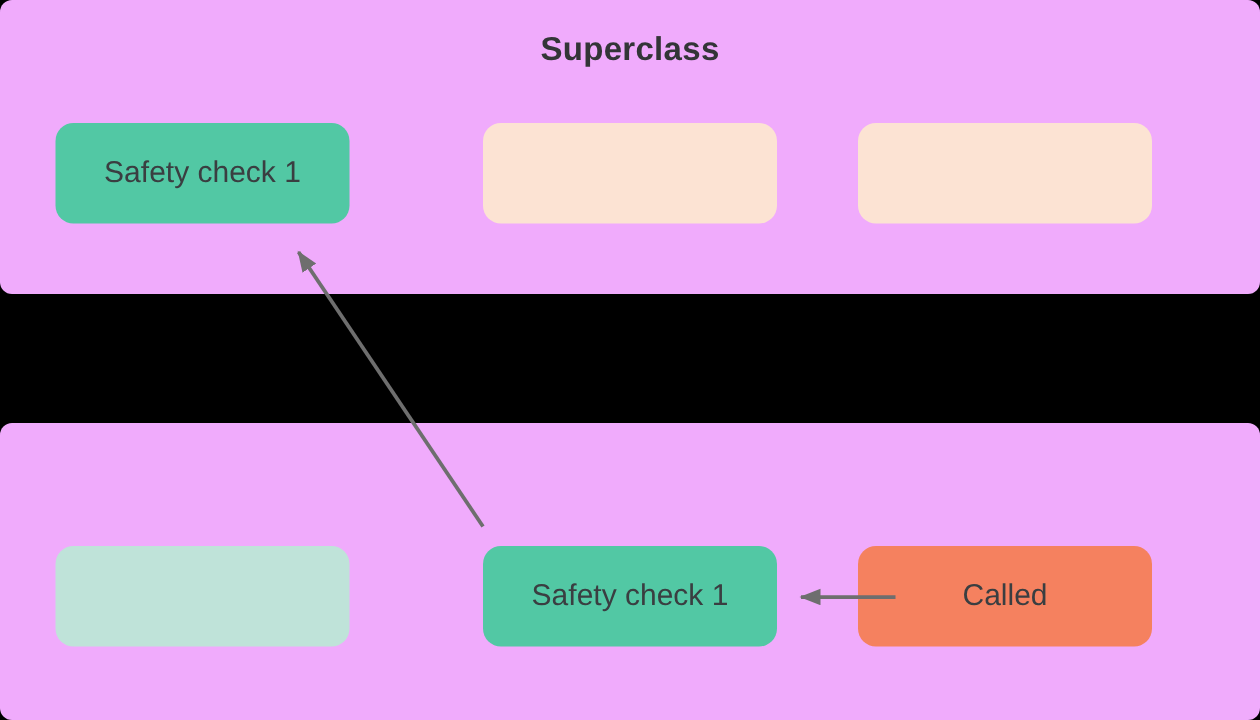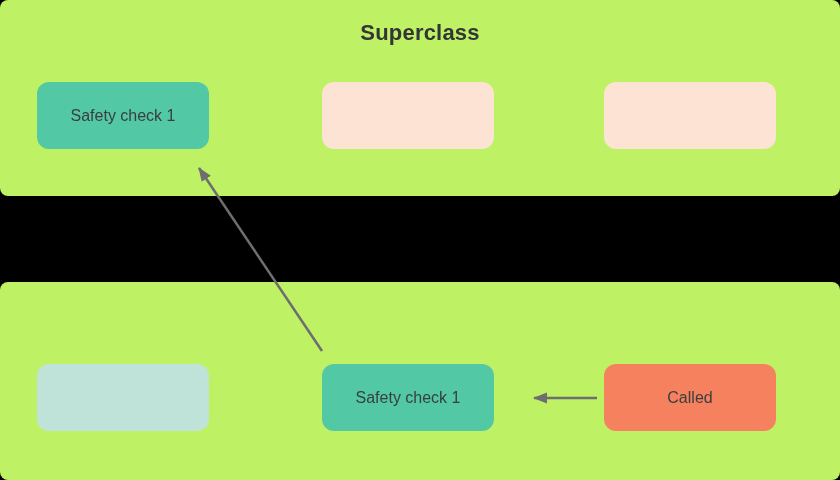--- a/index.html
+++ b/index.html
@@ -8,50 +8,50 @@
     width: 840px;
     height: 480px;
     background: #000;
     overflow: hidden;
     font-family: "Liberation Sans", "DejaVu Sans", sans-serif;
   }
   .panel {
     position: absolute;
     left: 0;
     width: 840px;
-    background: #bef264;
+    background: #f0abfc;
     border-radius: 8px;
   }
   #superclass-panel { top: 0; height: 196px; }
   #subclass-panel   { top: 282px; height: 198px; }
   .panel-title {
     position: absolute;
     top: 20px;
     left: 0;
     width: 100%;
     text-align: center;
     font-size: 22px;
     font-weight: bold;
     color: #333537;
     letter-spacing: 0.2px;
   }
   .node {
     position: absolute;
-    width: 172px;
+    width: 196px;
     height: 67px;
     border-radius: 12px;
     display: flex;
     align-items: center;
     justify-content: center;
-    font-size: 16px;
+    font-size: 20px;
     color: #3a3e41;
   }
   .col-1 { left: 37px; }
   .col-2 { left: 322px; }
-  .col-3 { left: 604px; justify-content: center; }
+  .col-3 { left: 572px; justify-content: center; }
   .row   { top: 82px; }
   .active-green { background: #52c8a4; }
   .muted-peach  { background: #fce3d3; }
   .muted-teal   { background: #bfe3d9; }
   .called-orange{ background: #f5815f; }
   #arrow-overlay {
     position: absolute;
     top: 0; left: 0;
     width: 840px; height: 480px;
     pointer-events: none;

